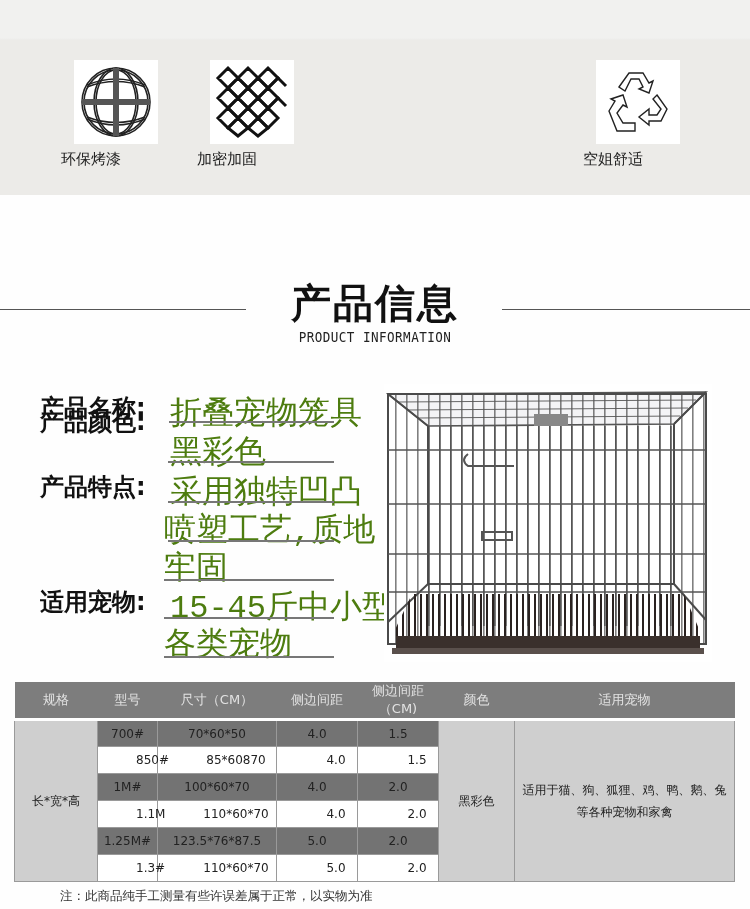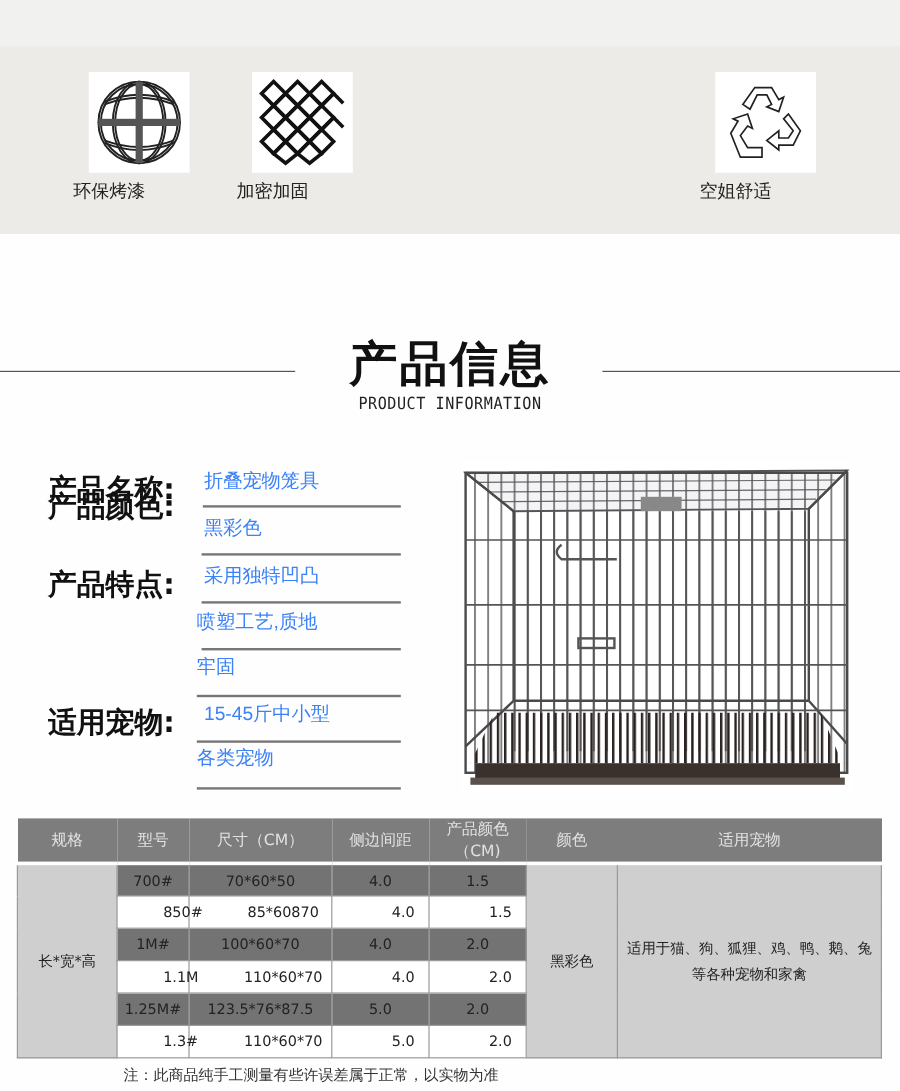--- a/index.html
+++ b/index.html
@@ -10,34 +10,34 @@
     background: linear-gradient(#f1f1ef 0, #f1f1ef 38px, #ecebe8 40px, #ecebe8 100%); }
   .feature { position: absolute; top: 60px; width: 110px; }
   .feature .tile { width: 84px; height: 84px; background: #fff; margin: 0 auto; display: flex; align-items: center; justify-content: center; }
   .feature .lbl { margin-top: 6px; font-size: 15px; color: #222; white-space: nowrap; }
 
   .title-line { position: absolute; top: 309px; height: 1px; background: #555; }
   .title-zh { position: absolute; top: 276px; left: 0; width: 750px; text-align: center; font-size: 40px; font-weight: bold; letter-spacing: 2px; color: #111; }
   .title-en { position: absolute; top: 329px; left: 0; width: 750px; text-align: center; font-family: "DejaVu Sans Mono", monospace; font-size: 14px; letter-spacing: 0.5px; color: #222; transform: scaleX(0.9); }
 
   .info-label { position: absolute; left: 40px; font-size: 24px; font-weight: bold; color: #111; white-space: nowrap; }
-  .info-value { position: absolute; font-family: Liberation Sans, sans-serif; font-size: 16px; color: #3b82f6; white-space: nowrap; }
+  .info-value { position: absolute; font-family: Liberation Mono, monospace; font-size: 32px; color: #4d7c0f; white-space: nowrap; }
   .info-underline { position: absolute; height: 2px; background: #777; }
 
   .cage { position: absolute; left: 384px; top: 384px; width: 328px; height: 278px; }
 
   table.spec { position: absolute; left: 14px; top: 682px; width: 720px; border-collapse: collapse; font-size: 12px; table-layout: fixed; border-radius: 23px; }
   table.spec th { background: #7d7d7d; color: #e2e2e2; font-weight: normal; height: 26px; font-size: 13px; border-bottom: 3px solid #fff; }
   table.spec td { height: 27px; text-align: center; border: 1px solid #9a9a9a; color: #222; }
   table.spec tr.shade td.v { background: #737373; }
   table.spec tr.plain td.v { background: #fff; padding-left: 38px; }
   table.spec td.merged { background: #cfcfcf; }
   table.spec td.pets { line-height: 22px; padding: 0 6px; }
 
-  .note { position: absolute; left: 60px; top: 888px; font-size: 12.5px; color: #333; font-family: "DejaVu Serif", serif; white-space: nowrap; margin-left: 43px; }
+  .note { position: absolute; left: 60px; top: 888px; font-size: 12.5px; color: #333; font-family: "DejaVu Serif", serif; white-space: nowrap; }
 </style>
 </head>
 <body>
 
 <div class="feature-band">
   <div class="feature" style="left:61px">
     <div class="tile">
       <svg width="74" height="74" viewBox="0 0 74 74">
         <g fill="none" stroke="#222" stroke-width="1.6">
           <circle cx="37" cy="37" r="34"></circle>
@@ -174,21 +174,21 @@
       <col style="width:81px">
       <col style="width:76px">
       <col style="width:220px">
   </colgroup>
   <thead>
     <tr>
       <th>规格</th>
       <th>型号</th>
       <th>尺寸（CM）</th>
       <th>侧边间距</th>
-      <th>产品颜色（CM)</th>
+      <th>侧边间距（CM)</th>
       <th>颜色</th>
       <th>适用宠物</th>
     </tr>
   </thead>
   <tbody>
     <tr class="shade">
       <td class="merged" rowspan="6">长*宽*高</td>
       <td class="v">700#</td>
       <td class="v">70*60*50</td>
       <td class="v">4.0</td>

